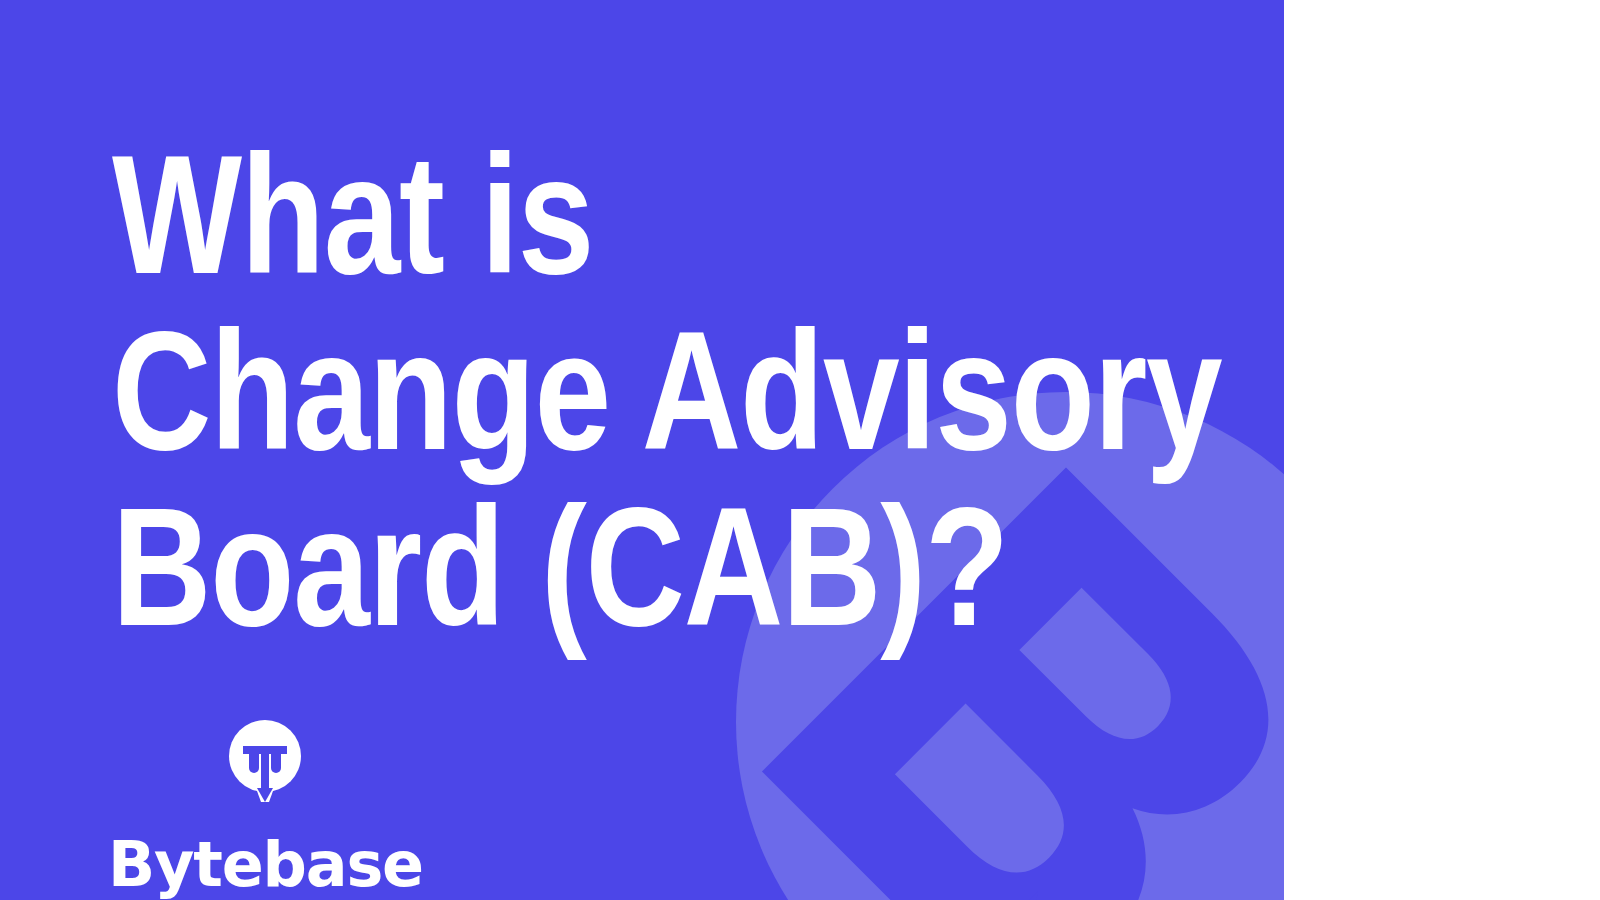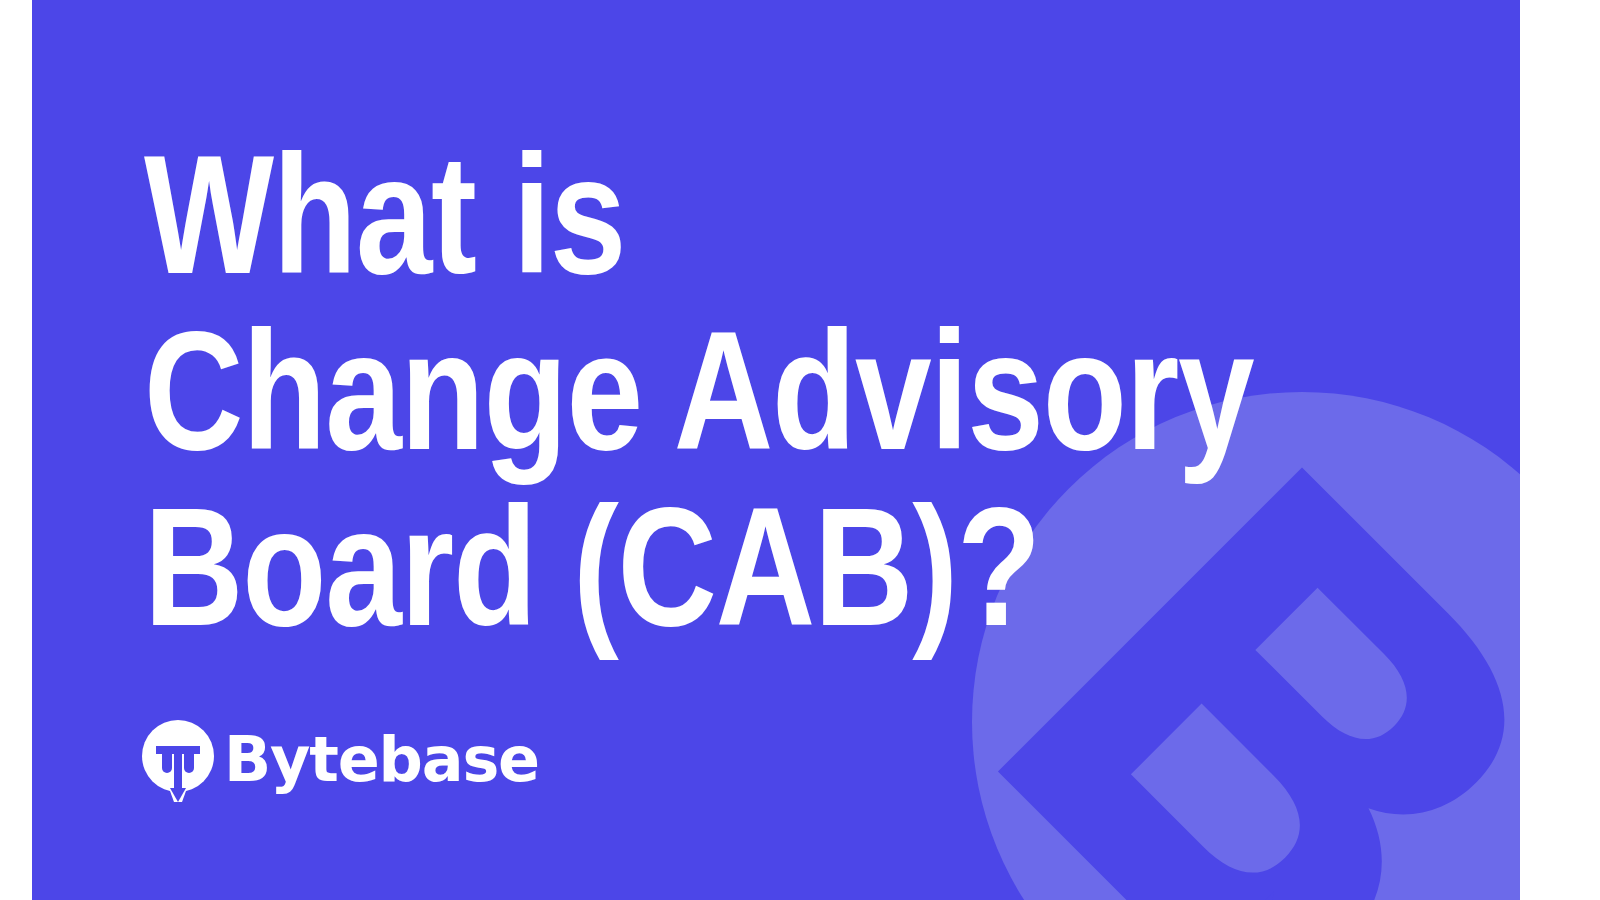--- a/index.html
+++ b/index.html
@@ -5,26 +5,25 @@
 <style>
   html, body {
     margin: 0;
     padding: 0;
     background: #ffffff;
   }
   * { box-sizing: border-box; }
 
   #canvas {
     position: relative;
-    width: 1488px;
+    width: 1284px;
     height: 900px;
     overflow: hidden;
     background: #4C46E8;
     font-family: "Liberation Sans", "DejaVu Sans", sans-serif;
-    margin-left: 32px;
   }
 
   
   .watermark {
     position: absolute;
     right: -112px;
     top: 392px;
     width: 660px;
     height: 660px;
     pointer-events: none;
@@ -54,22 +53,23 @@
     -webkit-font-smoothing: antialiased;
   }
 
   
   .logo-lockup {
     position: absolute;
     left: 108px;
     top: 718px;
     display: flex;
     align-items: center;
-    gap: 8px;
+    gap: 32px;
     z-index: 3;
+    flex-direction: column;
   }
   .logo-mark {
     width: 76px;
     height: 84px;
     flex: none;
   }
   .logo-mark svg { display: block; width: 100%; height: 100%; }
   .logo-word {
     color: #ffffff;
     font-family: "DejaVu Sans", "Liberation Sans", sans-serif;

